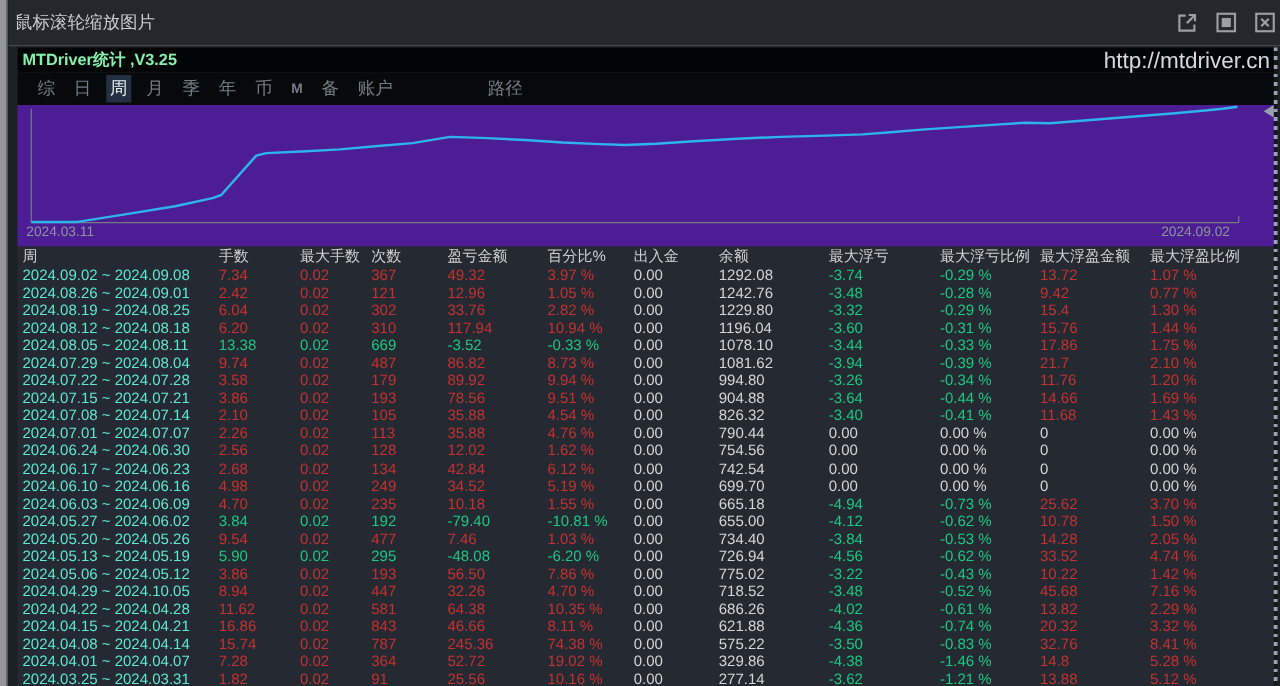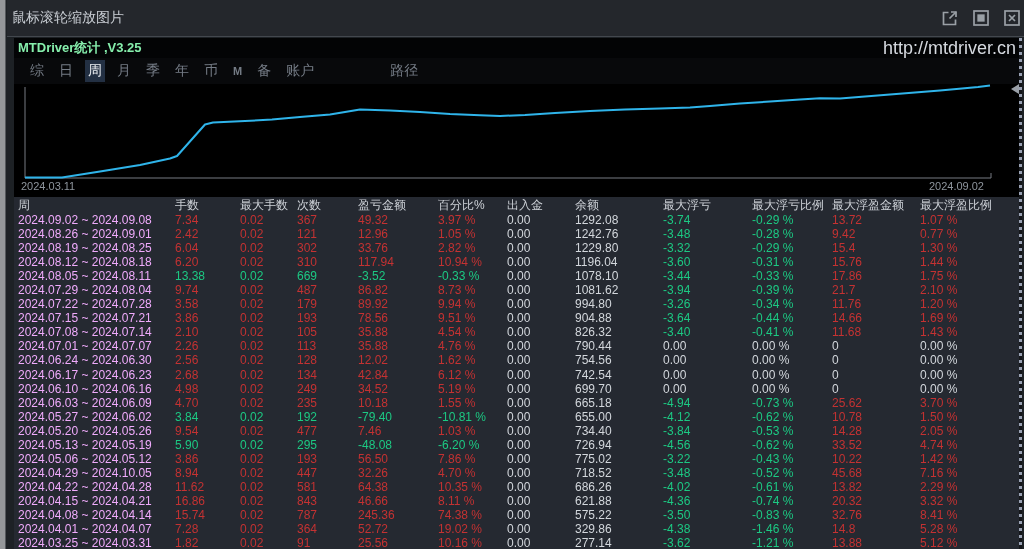--- a/index.html
+++ b/index.html
@@ -27,34 +27,34 @@
   .phead .purl  { color:#d6dae0; font-size:18px; }
 
   .tabs { height:26px; background:#08090b; display:flex; align-items:center;
           padding-left:13px; gap:9px; font-size:14px; color:#757c86; }
   .tab { padding:2px 3px; cursor:default; }
   .tab.active { background:#233043; color:#e9ecf0; }
   .tab.small { font-size:11px; font-weight:bold; }
   .path { margin-left:64px; color:#757c86; }
 
   
-  .chart { position:relative; height:113px; background:#000000; }
+  .chart { position:relative; height:113px; background:#4c1d95; }
   .chart svg { position:absolute; left:0; top:0; }
   .xlab { position:absolute; font-size:11px; color:#8e959d; top:96px; }
   .xlab.start { left:7px; }
   .xlab.end { right:38px; }
 
   
   .tbl { padding-left:4px; font-size:12px; }
   .thead, .tr { display:grid;
     grid-template-columns:157px 65px 57px 61px 80px 69px 68px 88px 89px 80px 88px auto; }
   .thead { height:16px; line-height:16px; color:#cdd1d7; }
   .tr { height:14.05px; line-height:14.05px; }
   .c { white-space:nowrap; overflow:visible; }
-  .date  { color:#f0abfc; }
+  .date  { color:#5eead4; }
   .red   { color:#c43232; }
   .green { color:#1cc983; }
   .white { color:#d3d7dc; }
 
   
   .watermark { position:absolute; left:408px; top:428px; display:flex; align-items:flex-start;
                gap:6px; opacity:.92; pointer-events:none; z-index:5; }
   .wm-text { display:flex; flex-direction:column; margin-top:4px; }
   .wm-big { font-size:27px; font-weight:bold; color:#2a63d8; line-height:26px;
             text-shadow:0 0 2px #dfe7ff, 0 0 1px #ffffff; }

